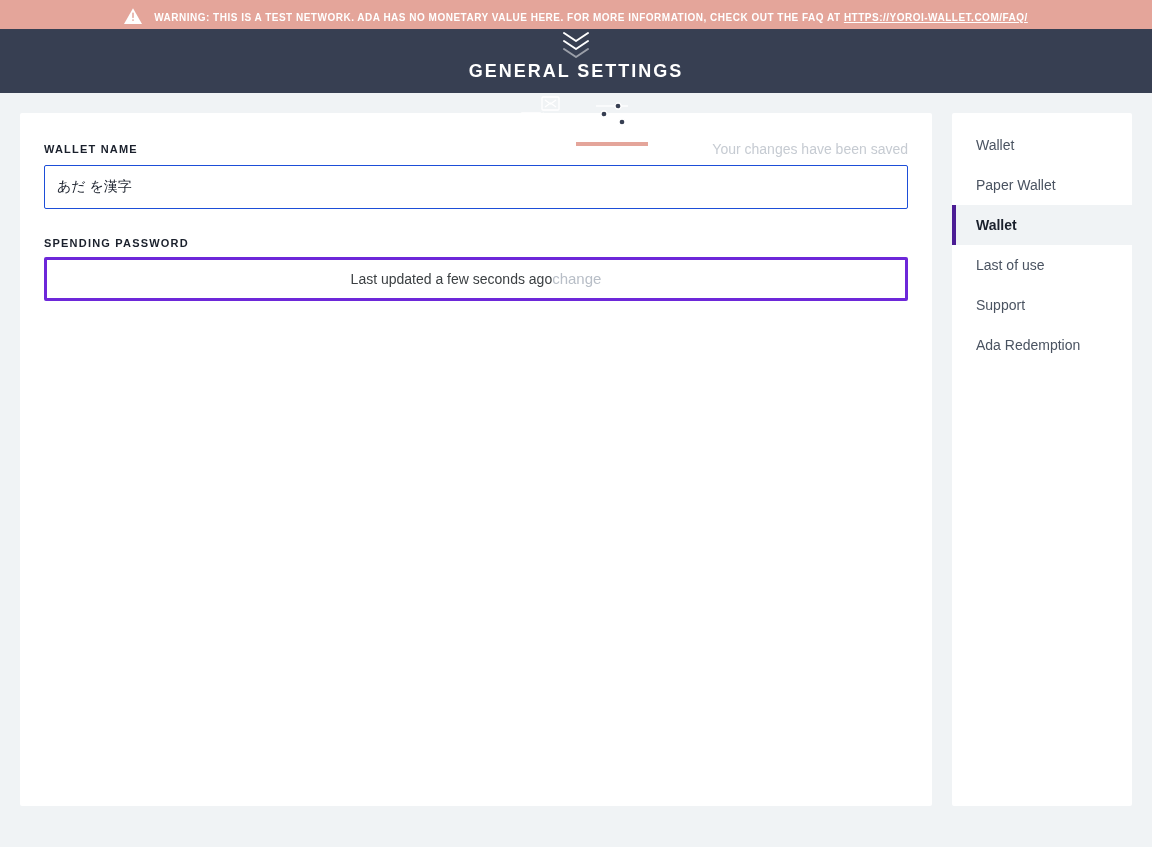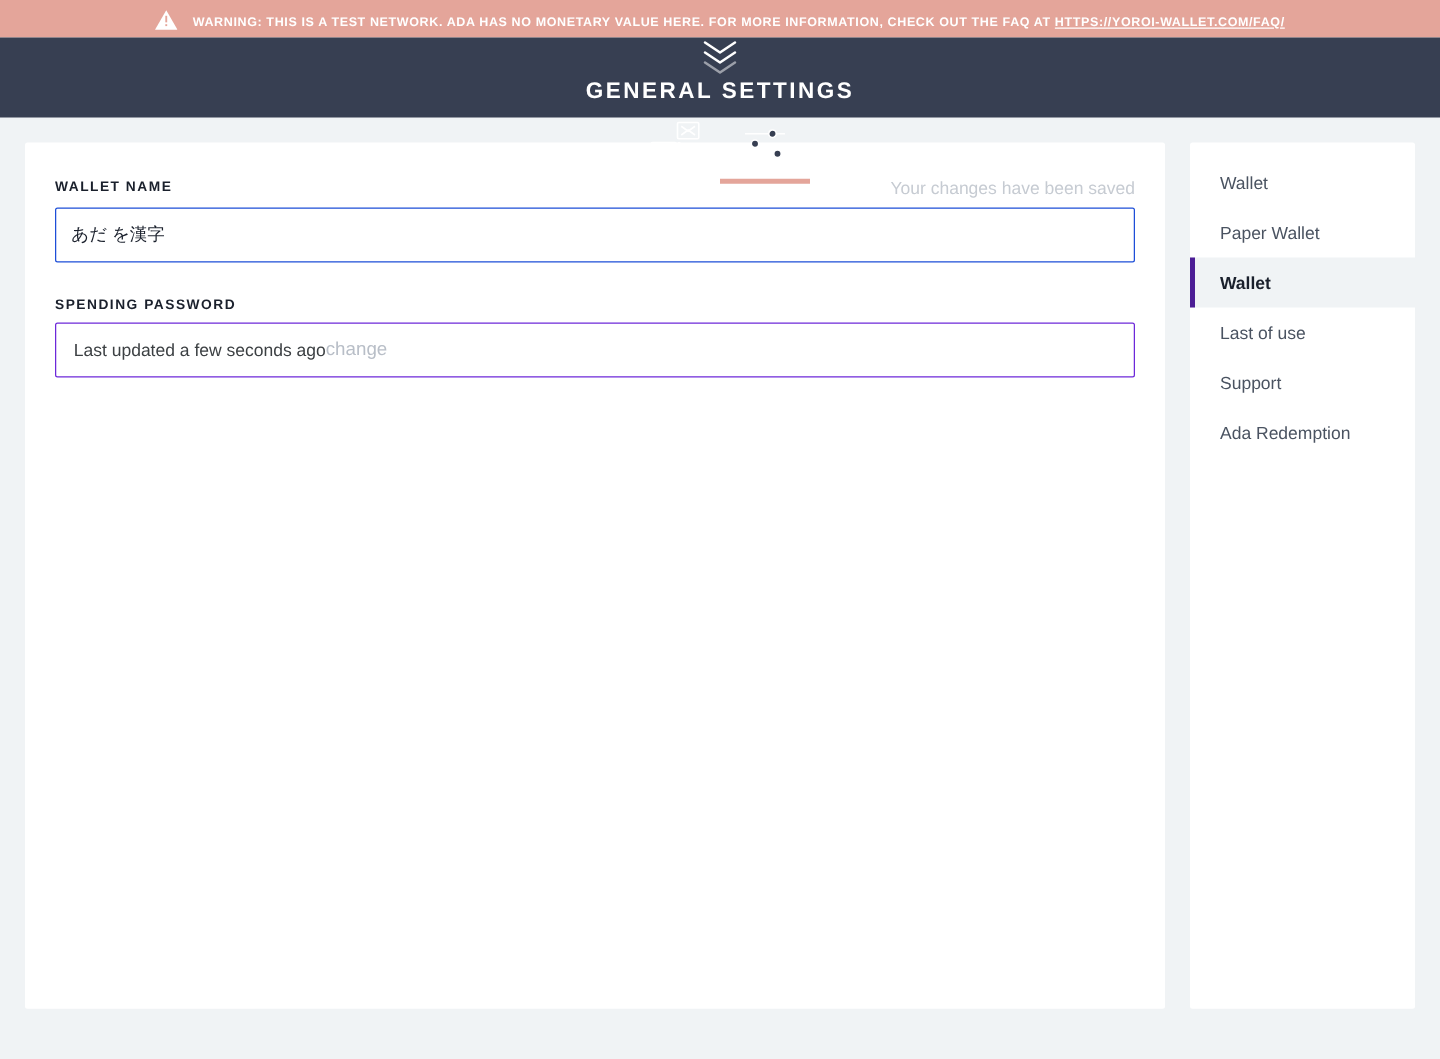--- a/index.html
+++ b/index.html
@@ -106,26 +106,26 @@
     border-radius:2px;
     padding:0 12px;
     font-size:14px;
     font-family:inherit;
     color:#1a202c;
     outline:none;
   }
   .pwd-box {
     width:100%;
     height:44px;
-    border:1px solid #6d28d9;
+    border:3px solid #6d28d9;
     border-radius:2px;
     padding:0 14px;
     display:flex;
     align-items:center;
-    justify-content:flex-start;
+    justify-content:center;
   }
   .pwd-box .status { font-size:14px; color:#3c4043; }
   .pwd-box .change-link {
     font-size:15px;
     color:#b8bec7;
     cursor:pointer;
   }
   
   .sidebar .nav-item {
     height:40px;

